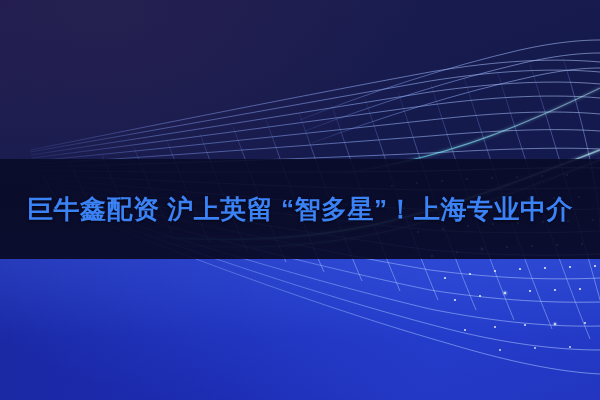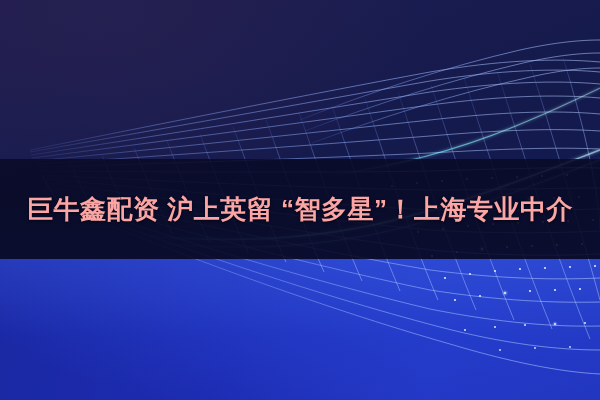--- a/index.html
+++ b/index.html
@@ -69,21 +69,21 @@
     height: 98px;
     display: flex;
     flex-direction: column;
     align-items: center;
     justify-content: center;
     gap: 6px;
     text-align: center;
     pointer-events: none;
   }
   .headline .line {
-    color: #fca5a5;
+    color: #3b82f6;
     font-size: 26px;
     line-height: 30px;
     font-weight: bold;
     letter-spacing: 0.5px;
     white-space: nowrap;
     text-shadow: 0 1px 3px rgba(0,0,0,0.65);
   }
   .line-1 { font-size: 25.5px; }
   .line-2 { font-size: 25.5px; }
 </style>

